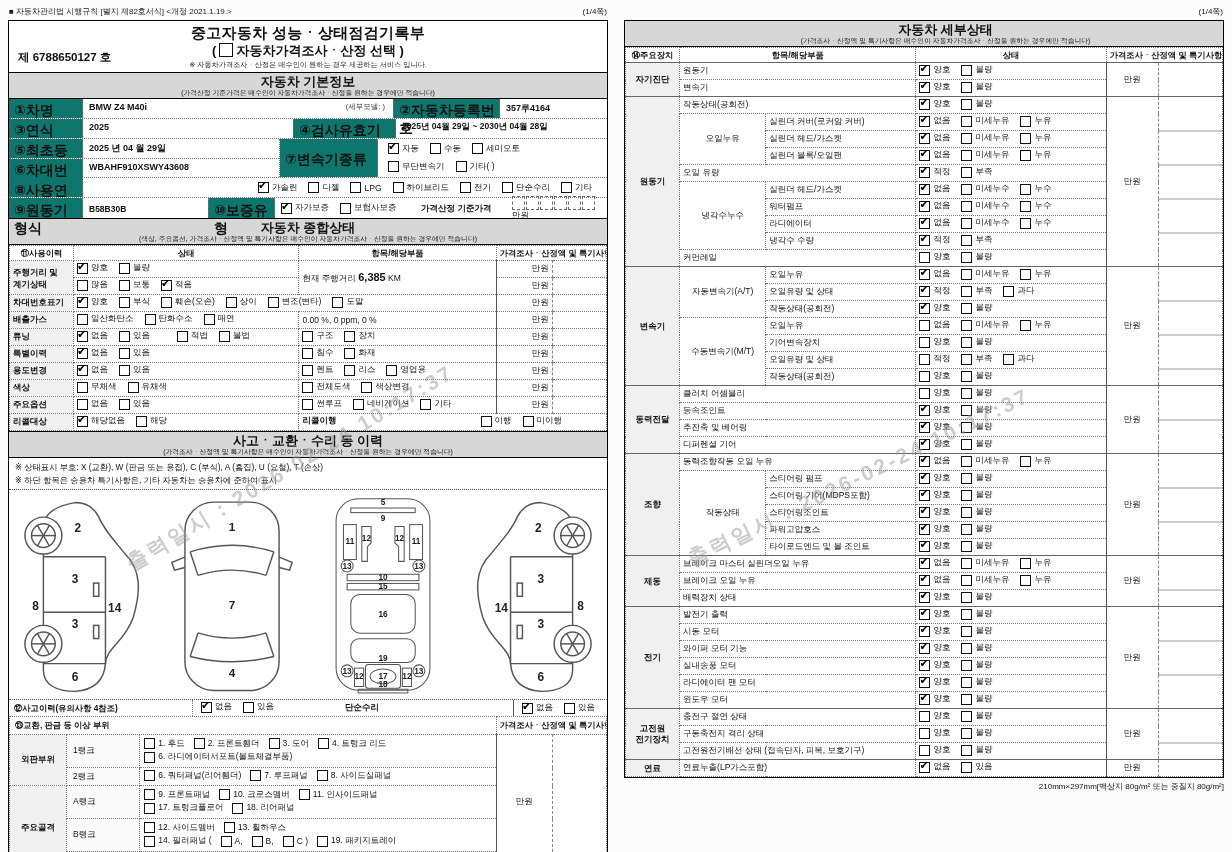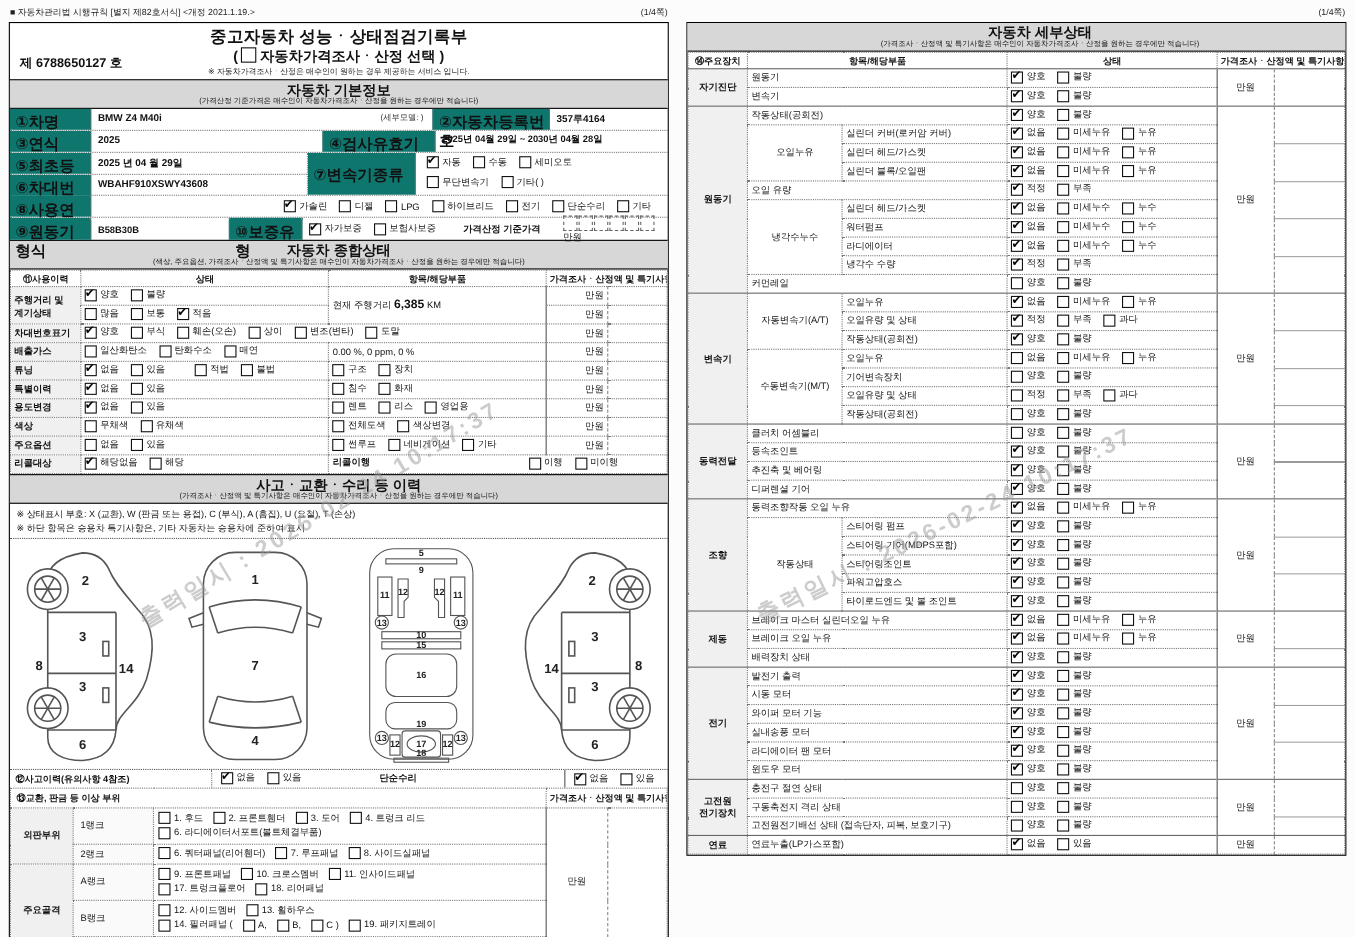--- a/index.html
+++ b/index.html
@@ -1177,15 +1177,16 @@
                 </span><span class="opt">
                   <span class="cb"></span>
                   <span>있음</span>
                 </span></td>
               <td class="pmw" rowspan="1">만원</td>
               <td class="pblank" rowspan="1"></td>
             </tr>
           </tbody>
       </table>
     </div>
+    <div class="pfooter">210mm×297mm[백상지 80g/m² 또는 중질지 80g/m²]</div>
     <div class="watermark wm2">출력일시 : 2026-02-24 10:17:37</div>
   </div>
 </div>
 
 </body></html>

